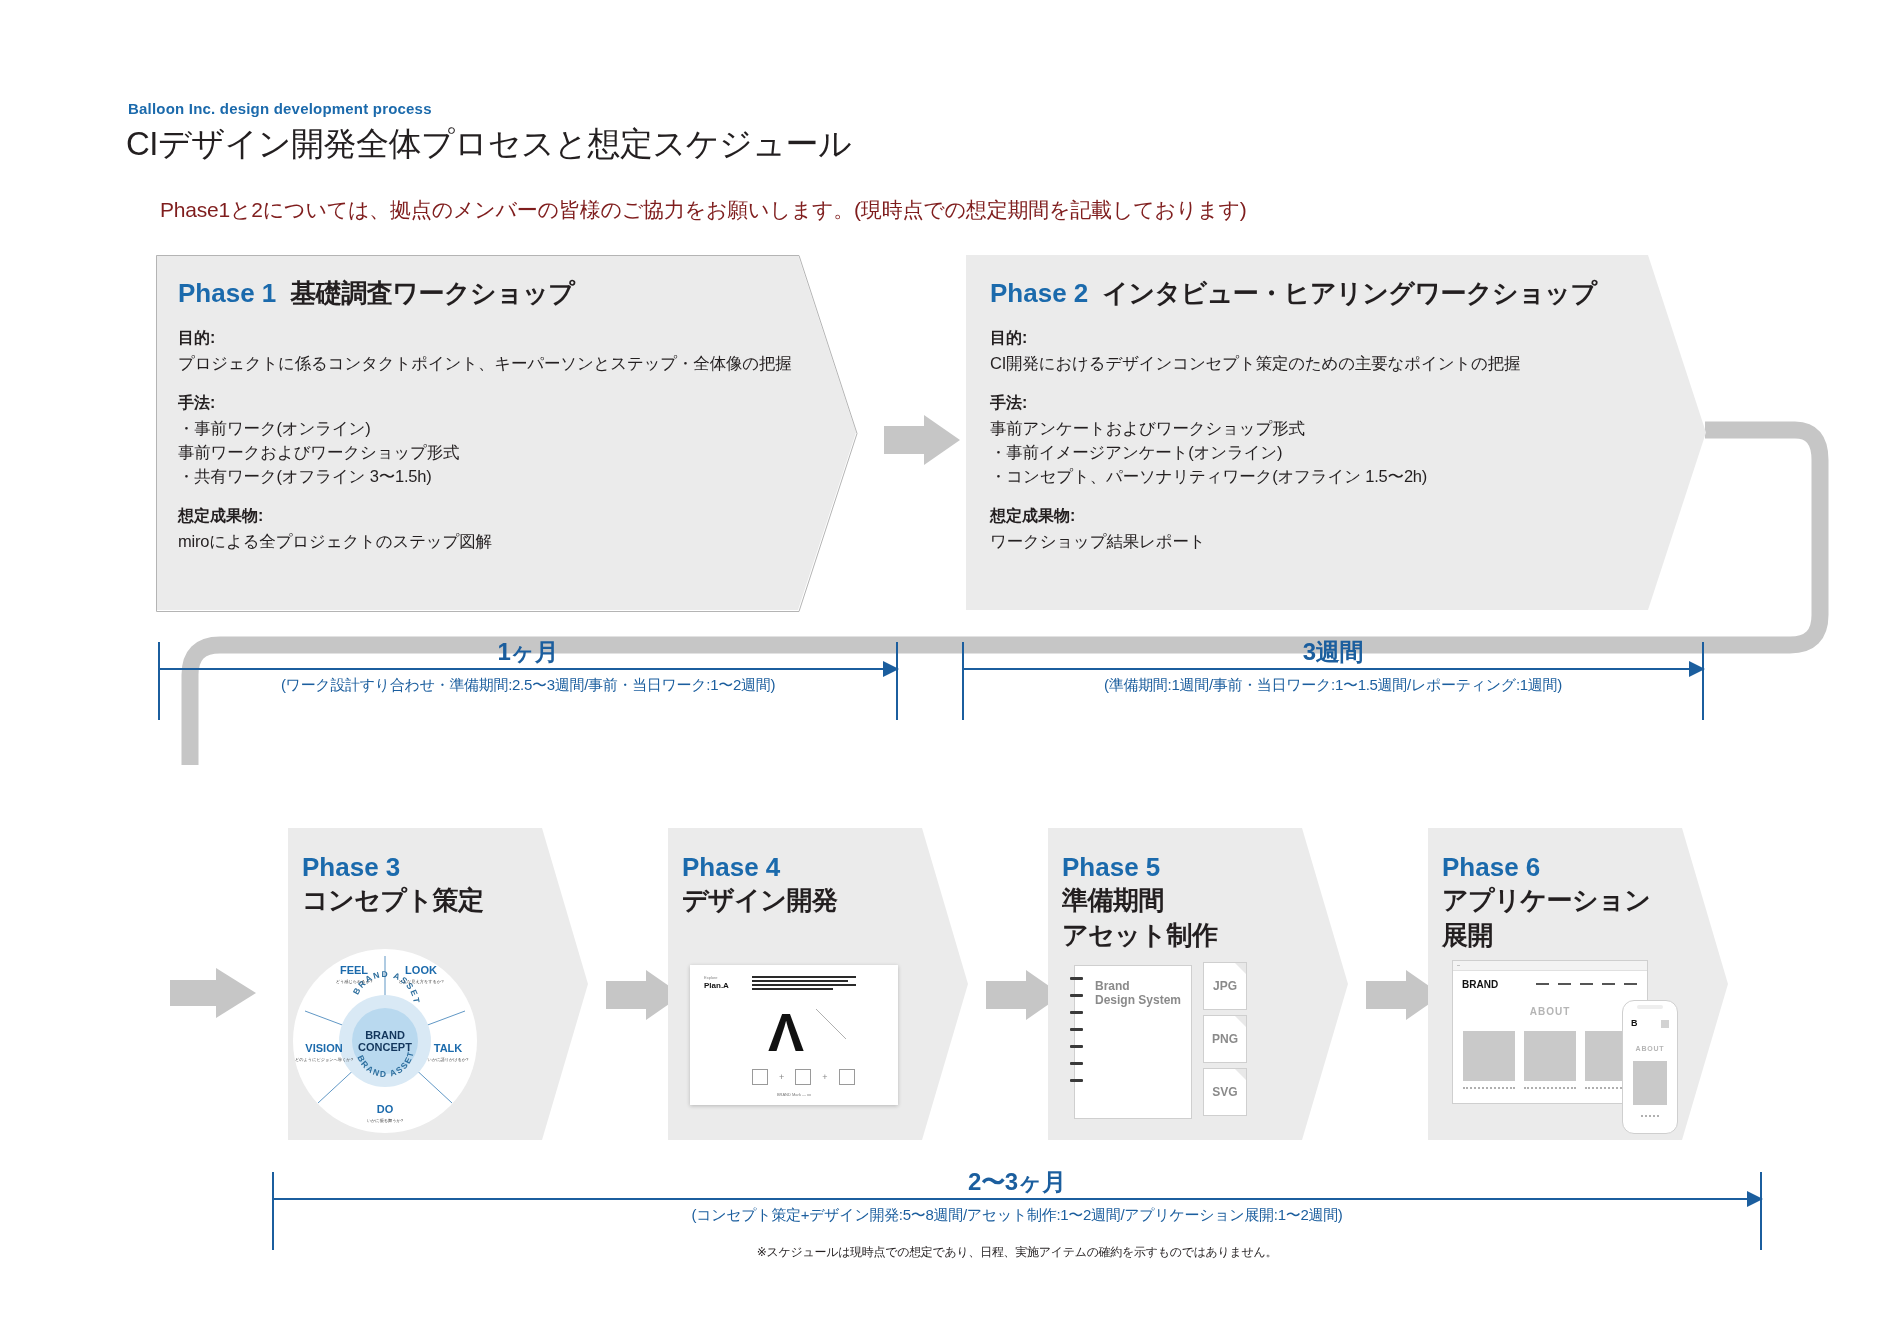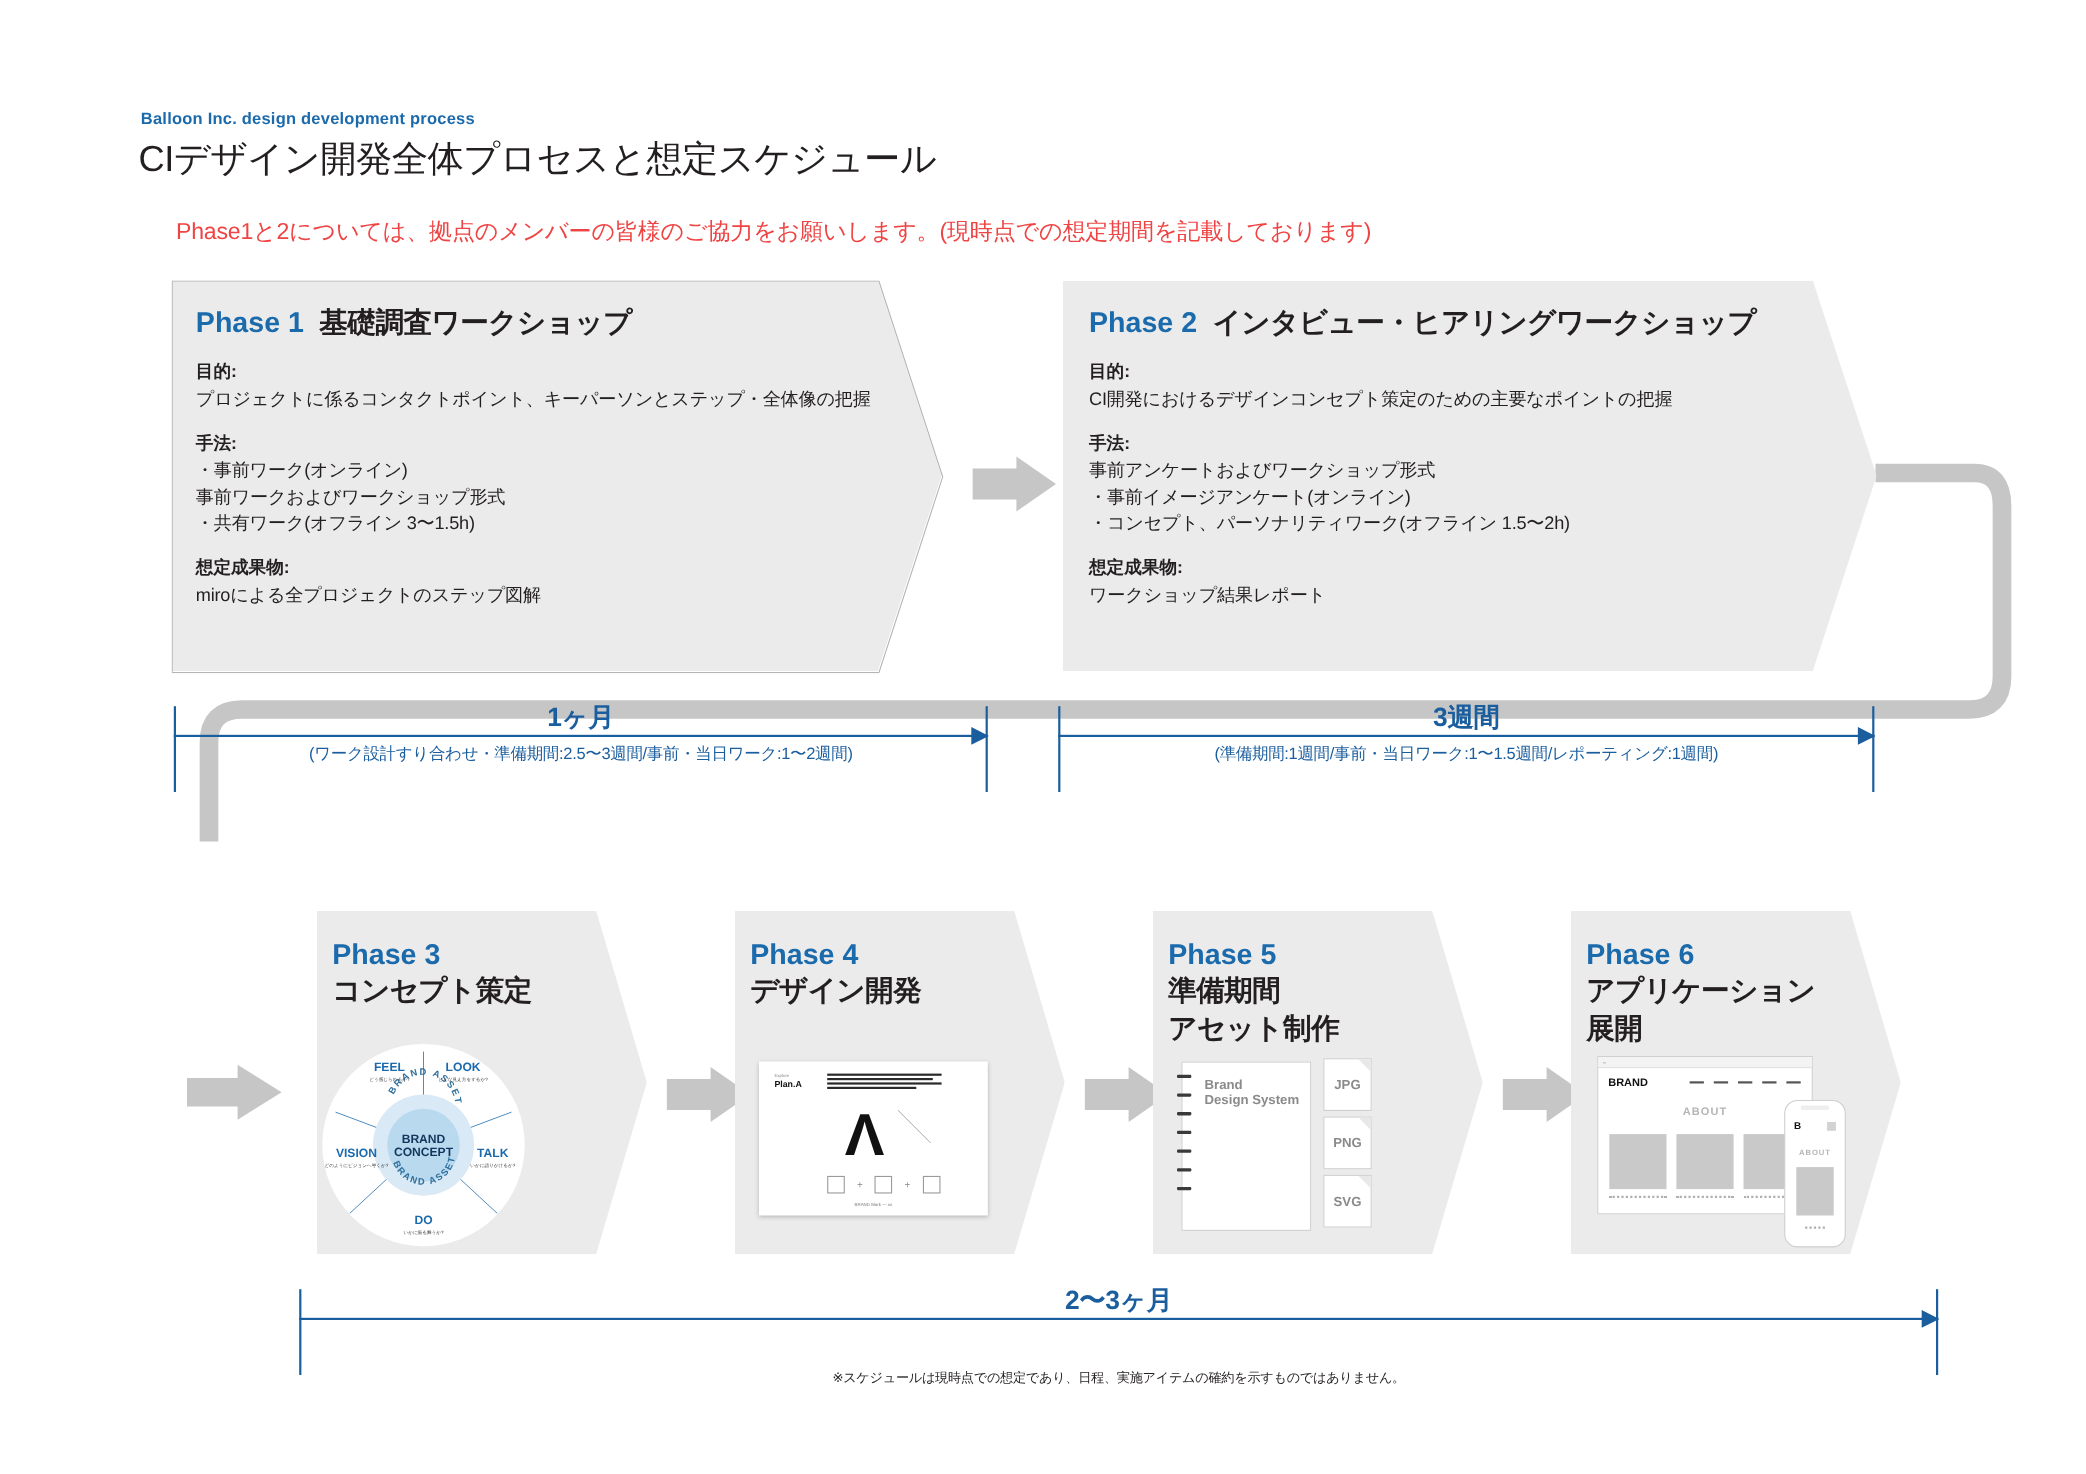--- a/index.html
+++ b/index.html
@@ -17,21 +17,21 @@
   .eyebrow{
     position:absolute;left:128px;top:100px;
     font-size:15px;font-weight:bold;color:#1b6aac;letter-spacing:.2px;
   }
   .title{
     position:absolute;left:126px;top:122px;
     font-size:33px;font-weight:normal;color:#231f20;letter-spacing:-.5px;
   }
   .subtitle{
     position:absolute;left:160px;top:196px;
-    font-size:21px;color:#ef4444;letter-spacing:-.2px;text-align:right;
+    font-size:21px;color:#7f1d1d;letter-spacing:-.2px;text-align:right;
   }
 
   
   .chev{
     position:absolute;background:#ebebeb;
     border:1px solid #b9b9b9;
     box-sizing:border-box;
   }
   .chev.top{
     clip-path:polygon(0 0, calc(100% - 58px) 0, 100% 50%, calc(100% - 58px) 100%, 0 100%);
@@ -353,16 +353,17 @@
     <div class="pc"></div>
     <div class="pd"></div>
   </div>
 
   <div class="tl" style="left:272px;top:1170px;width:1490px;height:80px;">
     <div class="big">2〜3ヶ月</div>
     <div class="rail"></div>
     <div class="cap" style="left:0;top:2px;height:78px;"></div>
     <div class="cap" style="right:0;top:2px;height:78px;"></div>
     <div class="arrow"></div>
+    <div class="small">(コンセプト策定+デザイン開発:5〜8週間/アセット制作:1〜2週間/アプリケーション展開:1〜2週間)</div>
   </div>
   <div class="note" style="left:272px;top:1244px;width:1490px;">※スケジュールは現時点での想定であり、日程、実施アイテムの確約を示すものではありません。</div>
 
 </div>
 
 </body></html>

